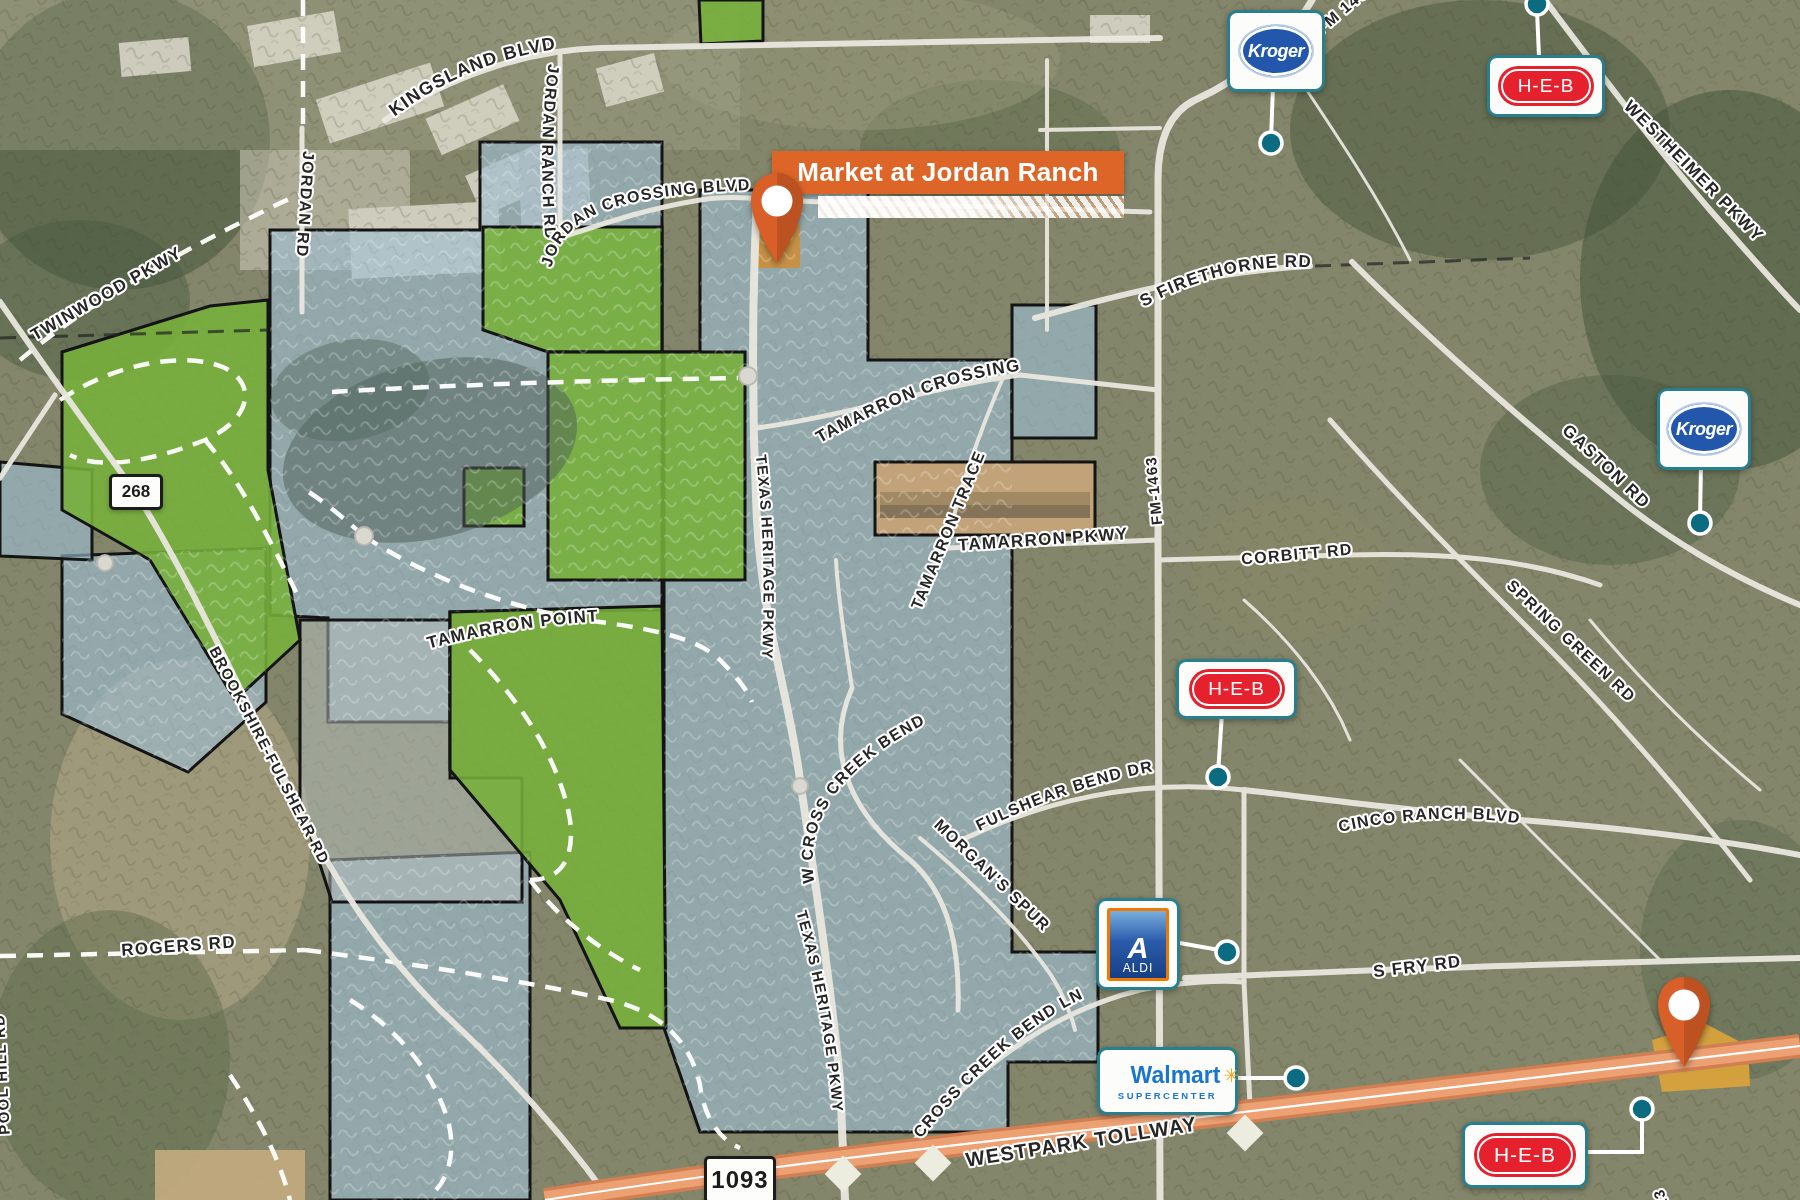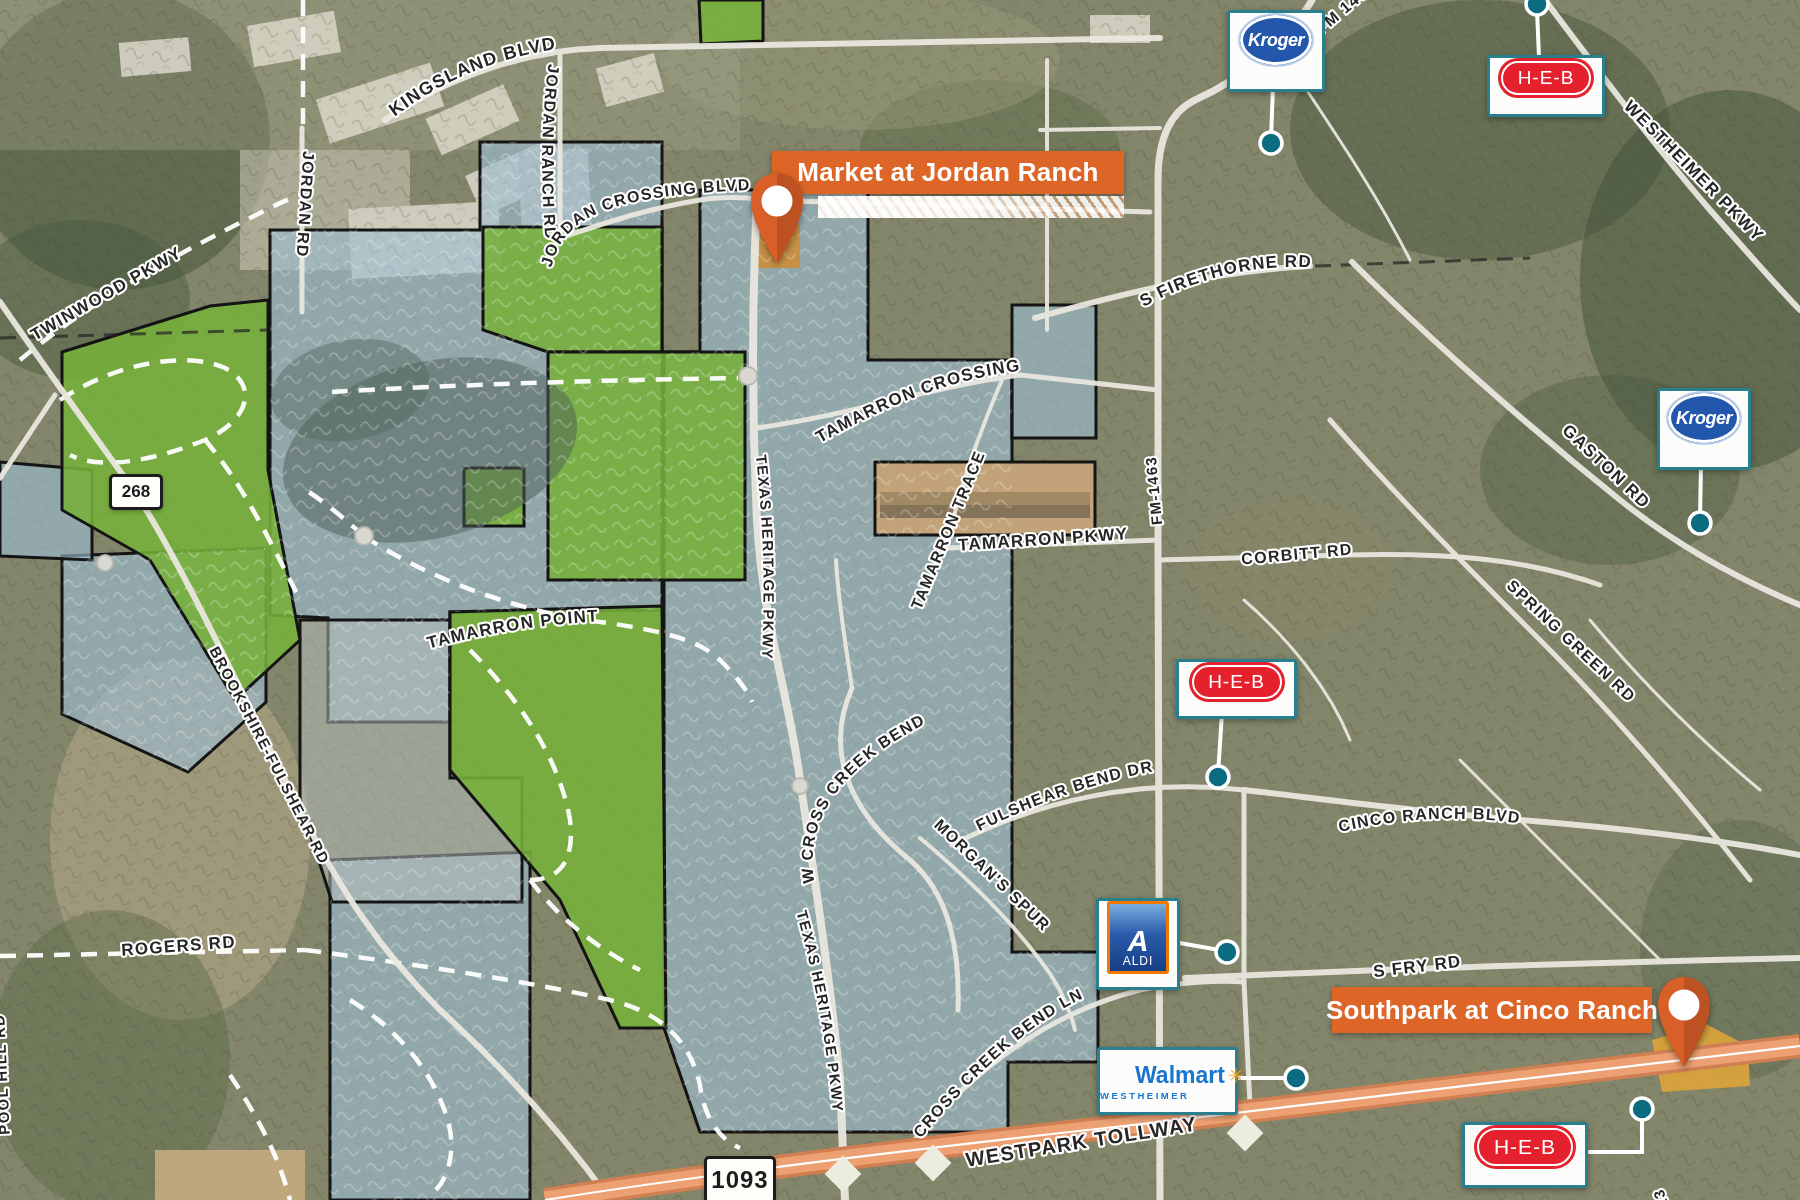--- a/index.html
+++ b/index.html
@@ -23,22 +23,22 @@
   .pin{position:absolute;width:62px;height:96px;filter:drop-shadow(0 3px 3px rgba(0,0,0,.4));}
   #pin-market{left:746px;top:170px;}
   #pin-southpark{left:1653px;top:974px;}
 
   .shield{position:absolute;background:#fdfdfa;border:3px solid #1c1c1c;border-radius:5px;
        color:#1c1c1c;font-weight:700;display:flex;align-items:center;justify-content:center;
        box-shadow:0 2px 4px rgba(0,0,0,.25);}
   #shield-359{left:109px;top:474px;width:48px;height:30px;font-size:17px;}
   #shield-1093{left:704px;top:1156px;width:66px;height:42px;font-size:24px;letter-spacing:1px;}
 
-  .logobox{position:absolute;background:#fcfdfb;border:3px solid #2a7f8e;border-radius:3px;
-       box-shadow:0 2px 6px rgba(0,0,0,.35);display:flex;justify-content:center;}
+  .logobox{position:absolute;background:#fcfdfb;border:3px solid #2a7f8e;border-radius:10px;
+       box-shadow:0 2px 6px rgba(0,0,0,.35);display:flex;align-items:center;justify-content:center;}
   #kroger-n{left:1227px;top:10px;width:92px;height:76px;}
   #kroger-e{left:1657px;top:388px;width:88px;height:76px;}
   .kroger-oval{width:72px;height:50px;background:#2257ab;border:2px solid #b9cce8;border-radius:50%;
        box-shadow:inset 0 0 0 3px #fff, inset 0 0 0 6px #2257ab;color:#fff;font-weight:700;
        font-style:italic;font-size:18px;display:flex;align-items:center;justify-content:center;letter-spacing:-.5px;}
   #heb-ne{left:1487px;top:55px;width:112px;height:56px;}
   #heb-c{left:1176px;top:659px;width:115px;height:54px;}
   #heb-s{left:1462px;top:1122px;width:120px;height:60px;}
   .heb-pill{position:relative;background:#e5212e;border-radius:24px;color:#fff;font-weight:400;
        display:flex;align-items:center;justify-content:center;letter-spacing:1px;}
@@ -316,26 +316,25 @@
     <div class="aldi-sq">
       <div class="aldi-a">A</div>
       <div class="aldi-word">ALDI</div>
     </div>
   </div>
   <div class="logobox" id="walmart">
     <div class="wm-line">
       <span class="wm-text">Walmart</span>
       <span class="wm-spark">✳</span>
     </div>
-    <div class="wm-sub">WESTHEIMER</div>
+    <div class="wm-sub">SUPERCENTER</div>
   </div>
 
   <div class="banner" id="banner-market">Market at Jordan Ranch</div>
   <div id="banner-market-strip"></div>
-  <div class="banner" id="banner-southpark">Southpark at Cinco Ranch</div>
 
   <div class="pin" id="pin-market">
     <svg viewBox="0 0 62 96" width="62" height="96">
       <path d="M31,3 C16,3 5,15 5,31 C5,54 31,93 31,93 C31,93 57,54 57,31 C57,15 46,3 31,3 Z" fill="#d85f28"></path>
       <path d="M31,3 C46,3 57,15 57,31 C57,54 31,93 31,93 L31,3 Z" fill="rgba(0,0,0,.13)"></path>
       <circle cx="31" cy="31" r="15.5" fill="#ffffff"></circle>
     </svg>
   </div>
   <div class="pin" id="pin-southpark">
     <svg viewBox="0 0 62 96" width="62" height="96">

